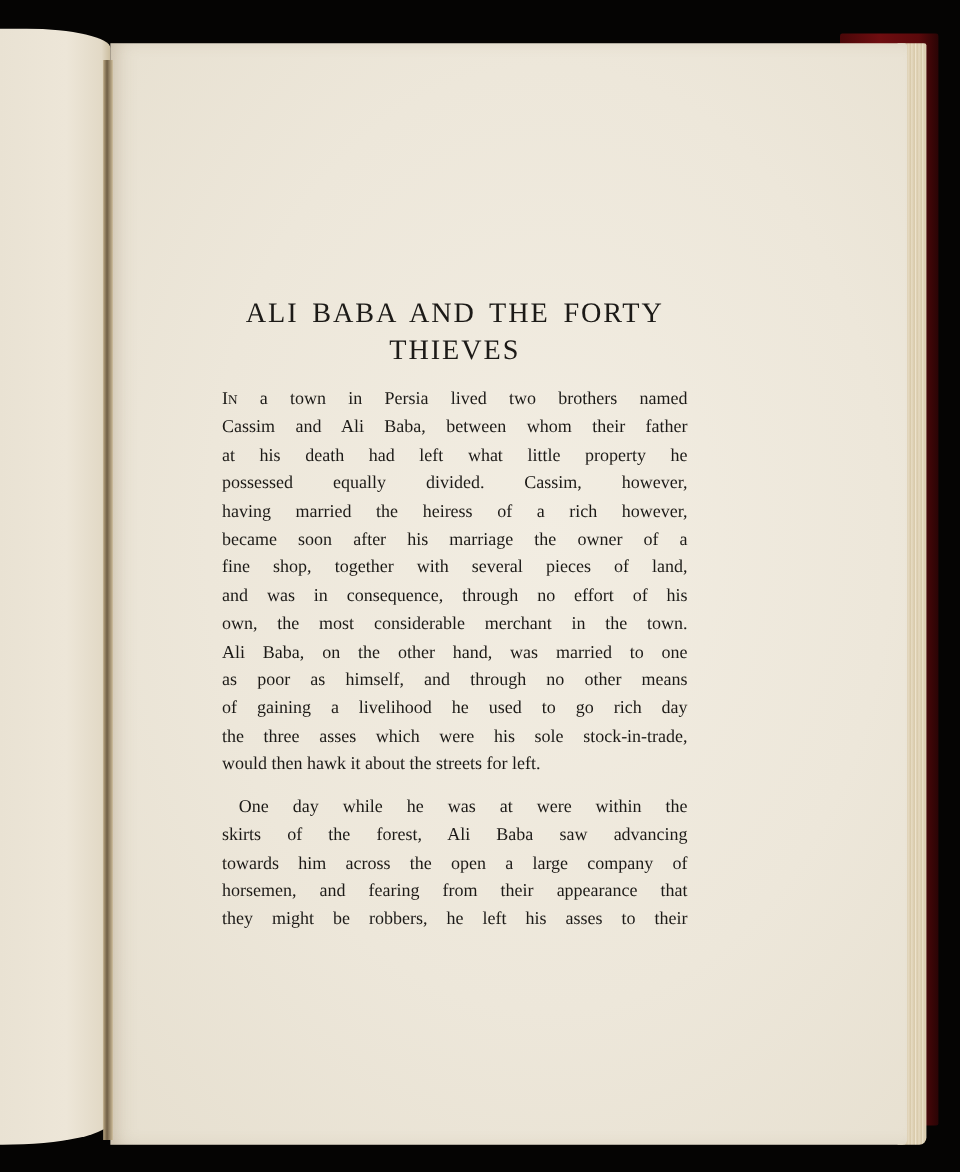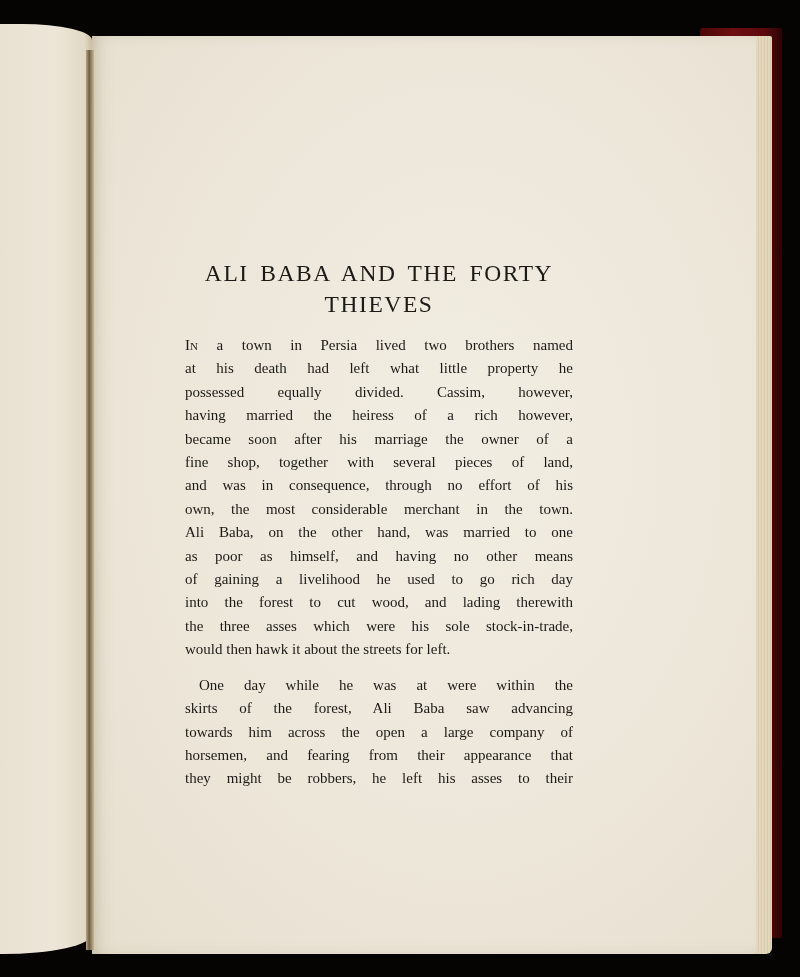--- a/index.html
+++ b/index.html
@@ -72,21 +72,21 @@
       top: 210px;
       width: 412px;
       color: #1c1a17;
       font-family: "Liberation Serif", "DejaVu Serif", serif;
     }
     .title {
       text-align: center;
       font-size: 23.5px;
       letter-spacing: 1.6px;
       line-height: 31px;
-      margin: 12px 0 14px 0;
+      margin: 0 0 14px 0;
       font-weight: normal;
       word-spacing: 4px;
     }
     .title span { display: block; }
     .para {
       margin: 12px;
       font-size: 15px;
       line-height: 23.4px;
       text-align: justify;
       text-align-last: justify;
@@ -111,31 +111,31 @@
   <div class="page-edges"></div>
   <div class="right-page">
     <div class="text-block">
       <h1 class="title">
         <span>ALI BABA  AND THE FORTY</span>
         <span>THIEVES</span>
       </h1>
 
       <p class="para">
         <span class="line"><span class="smallcaps">In</span><span> a town in Persia lived two brothers named</span></span>
+        <span class="line">Cassim and Ali Baba, between whom their father</span>
         <span class="line">at his death had left what little property he</span>
         <span class="line">possessed equally divided.  Cassim, however,</span>
         <span class="line">having married the heiress of a rich however,</span>
         <span class="line">became soon after his marriage the owner of a</span>
         <span class="line">fine shop, together with several pieces of land,</span>
         <span class="line">and was in consequence, through no effort of his</span>
         <span class="line">own, the most considerable merchant in the town.</span>
         <span class="line">Ali Baba, on the other hand, was married to one</span>
-        <span class="line">as poor as himself, and having no other means</span>
+        <span class="line">as poor as himself, and through no other means</span>
         <span class="line">of gaining a livelihood he used to go rich day</span>
-        <span class="line">into the forest to cut wood, and lading therewith</span>
         <span class="line">the three asses which were his sole stock-in-trade,</span>
         <span class="line last">would then hawk it about the streets for left.</span>
       </p>
 
       <p class="para">
         <span class="line indent">One day while he was at were within the</span>
         <span class="line">skirts of the forest, Ali Baba saw advancing</span>
         <span class="line">towards him across the open a large company of</span>
         <span class="line">horsemen, and fearing from their appearance that</span>
         <span class="line">they might be robbers, he left his asses to their</span>

